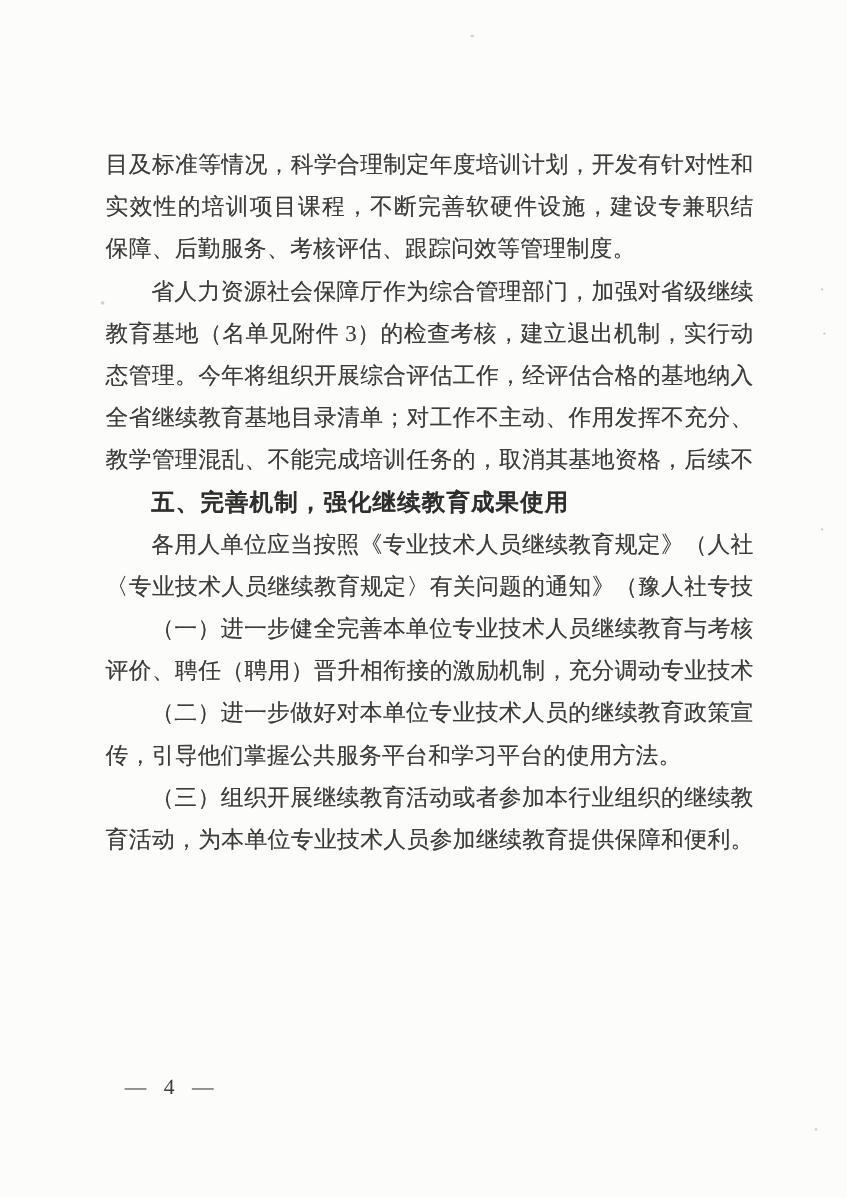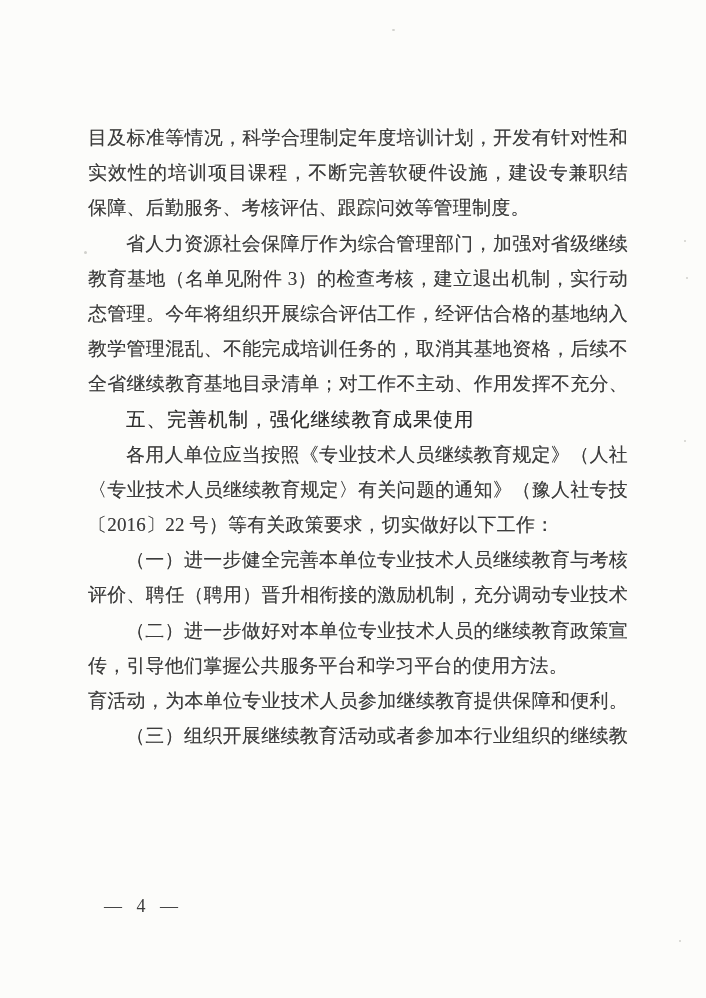--- a/index.html
+++ b/index.html
@@ -39,21 +39,21 @@
   .line.justify {
     white-space: normal;
     text-align: justify;
     text-align-last: justify;
   }
   .line.indent {
     padding-left: 38px;
   }
   .line.heading {
     font-family: "Liberation Sans", "DejaVu Sans", sans-serif;
-    font-weight: 400;
+    font-weight: 700;
     color: var(--ink-heading);
     letter-spacing: 1px;
     font-size: 19.5px;
   }
   .page-number {
     position: absolute;
     left: 104px;
     top: 889px;
     height: 35px;
     line-height: 35px;
@@ -73,32 +73,31 @@
 <body>
 
 <div class="page">
   <div class="text-block" id="text-block">
       <div class="line justify">目及标准等情况，科学合理制定年度培训计划，开发有针对性和</div>
       <div class="line justify">实效性的培训项目课程，不断完善软硬件设施，建设专兼职结</div>
       <div class="line">保障、后勤服务、考核评估、跟踪问效等管理制度。</div>
       <div class="line justify indent">省人力资源社会保障厅作为综合管理部门，加强对省级继续</div>
       <div class="line justify">教育基地（名单见附件 3）的检查考核，建立退出机制，实行动</div>
       <div class="line justify">态管理。今年将组织开展综合评估工作，经评估合格的基地纳入</div>
+      <div class="line justify">全省继续教育基地目录清单；对工作不主动、作用发挥不充分、</div>
       <div class="line justify">教学管理混乱、不能完成培训任务的，取消其基地资格，后续不</div>
-      <div class="line justify">全省继续教育基地目录清单；对工作不主动、作用发挥不充分、</div>
       <div class="line heading indent">五、完善机制，强化继续教育成果使用</div>
       <div class="line justify indent">各用人单位应当按照《专业技术人员继续教育规定》（人社</div>
       <div class="line justify">〈专业技术人员继续教育规定〉有关问题的通知》（豫人社专技</div>
-      <div class="line">〔2016〕22 号）等有关政策要求，切实做好以下工作：</div>
       <div class="line justify indent">（一）进一步健全完善本单位专业技术人员继续教育与考核</div>
       <div class="line justify">评价、聘任（聘用）晋升相衔接的激励机制，充分调动专业技术</div>
       <div class="line justify indent">（二）进一步做好对本单位专业技术人员的继续教育政策宣</div>
       <div class="line">传，引导他们掌握公共服务平台和学习平台的使用方法。</div>
+      <div class="line justify indent">（三）组织开展继续教育活动或者参加本行业组织的继续教</div>
       <div class="line justify">育活动，为本单位专业技术人员参加继续教育提供保障和便利。</div>
-      <div class="line justify indent">（三）组织开展继续教育活动或者参加本行业组织的继续教</div>
     </div>
   <div class="page-number">— 4 —</div>
 
   <div class="scan-speck" style="left:392px; top:29px; width:3px; height:2px;"></div>
   <div class="scan-speck" style="left:84px; top:251px; width:3px; height:3px;"></div>
   <div class="scan-speck" style="left:684px; top:240px; width:2px; height:2px;"></div>
   <div class="scan-speck" style="left:686px; top:277px; width:2px; height:2px;"></div>
   <div class="scan-speck" style="left:684px; top:440px; width:2px; height:2px;"></div>
   <div class="scan-speck" style="left:679px; top:940px; width:2px; height:2px;"></div>
 </div>

